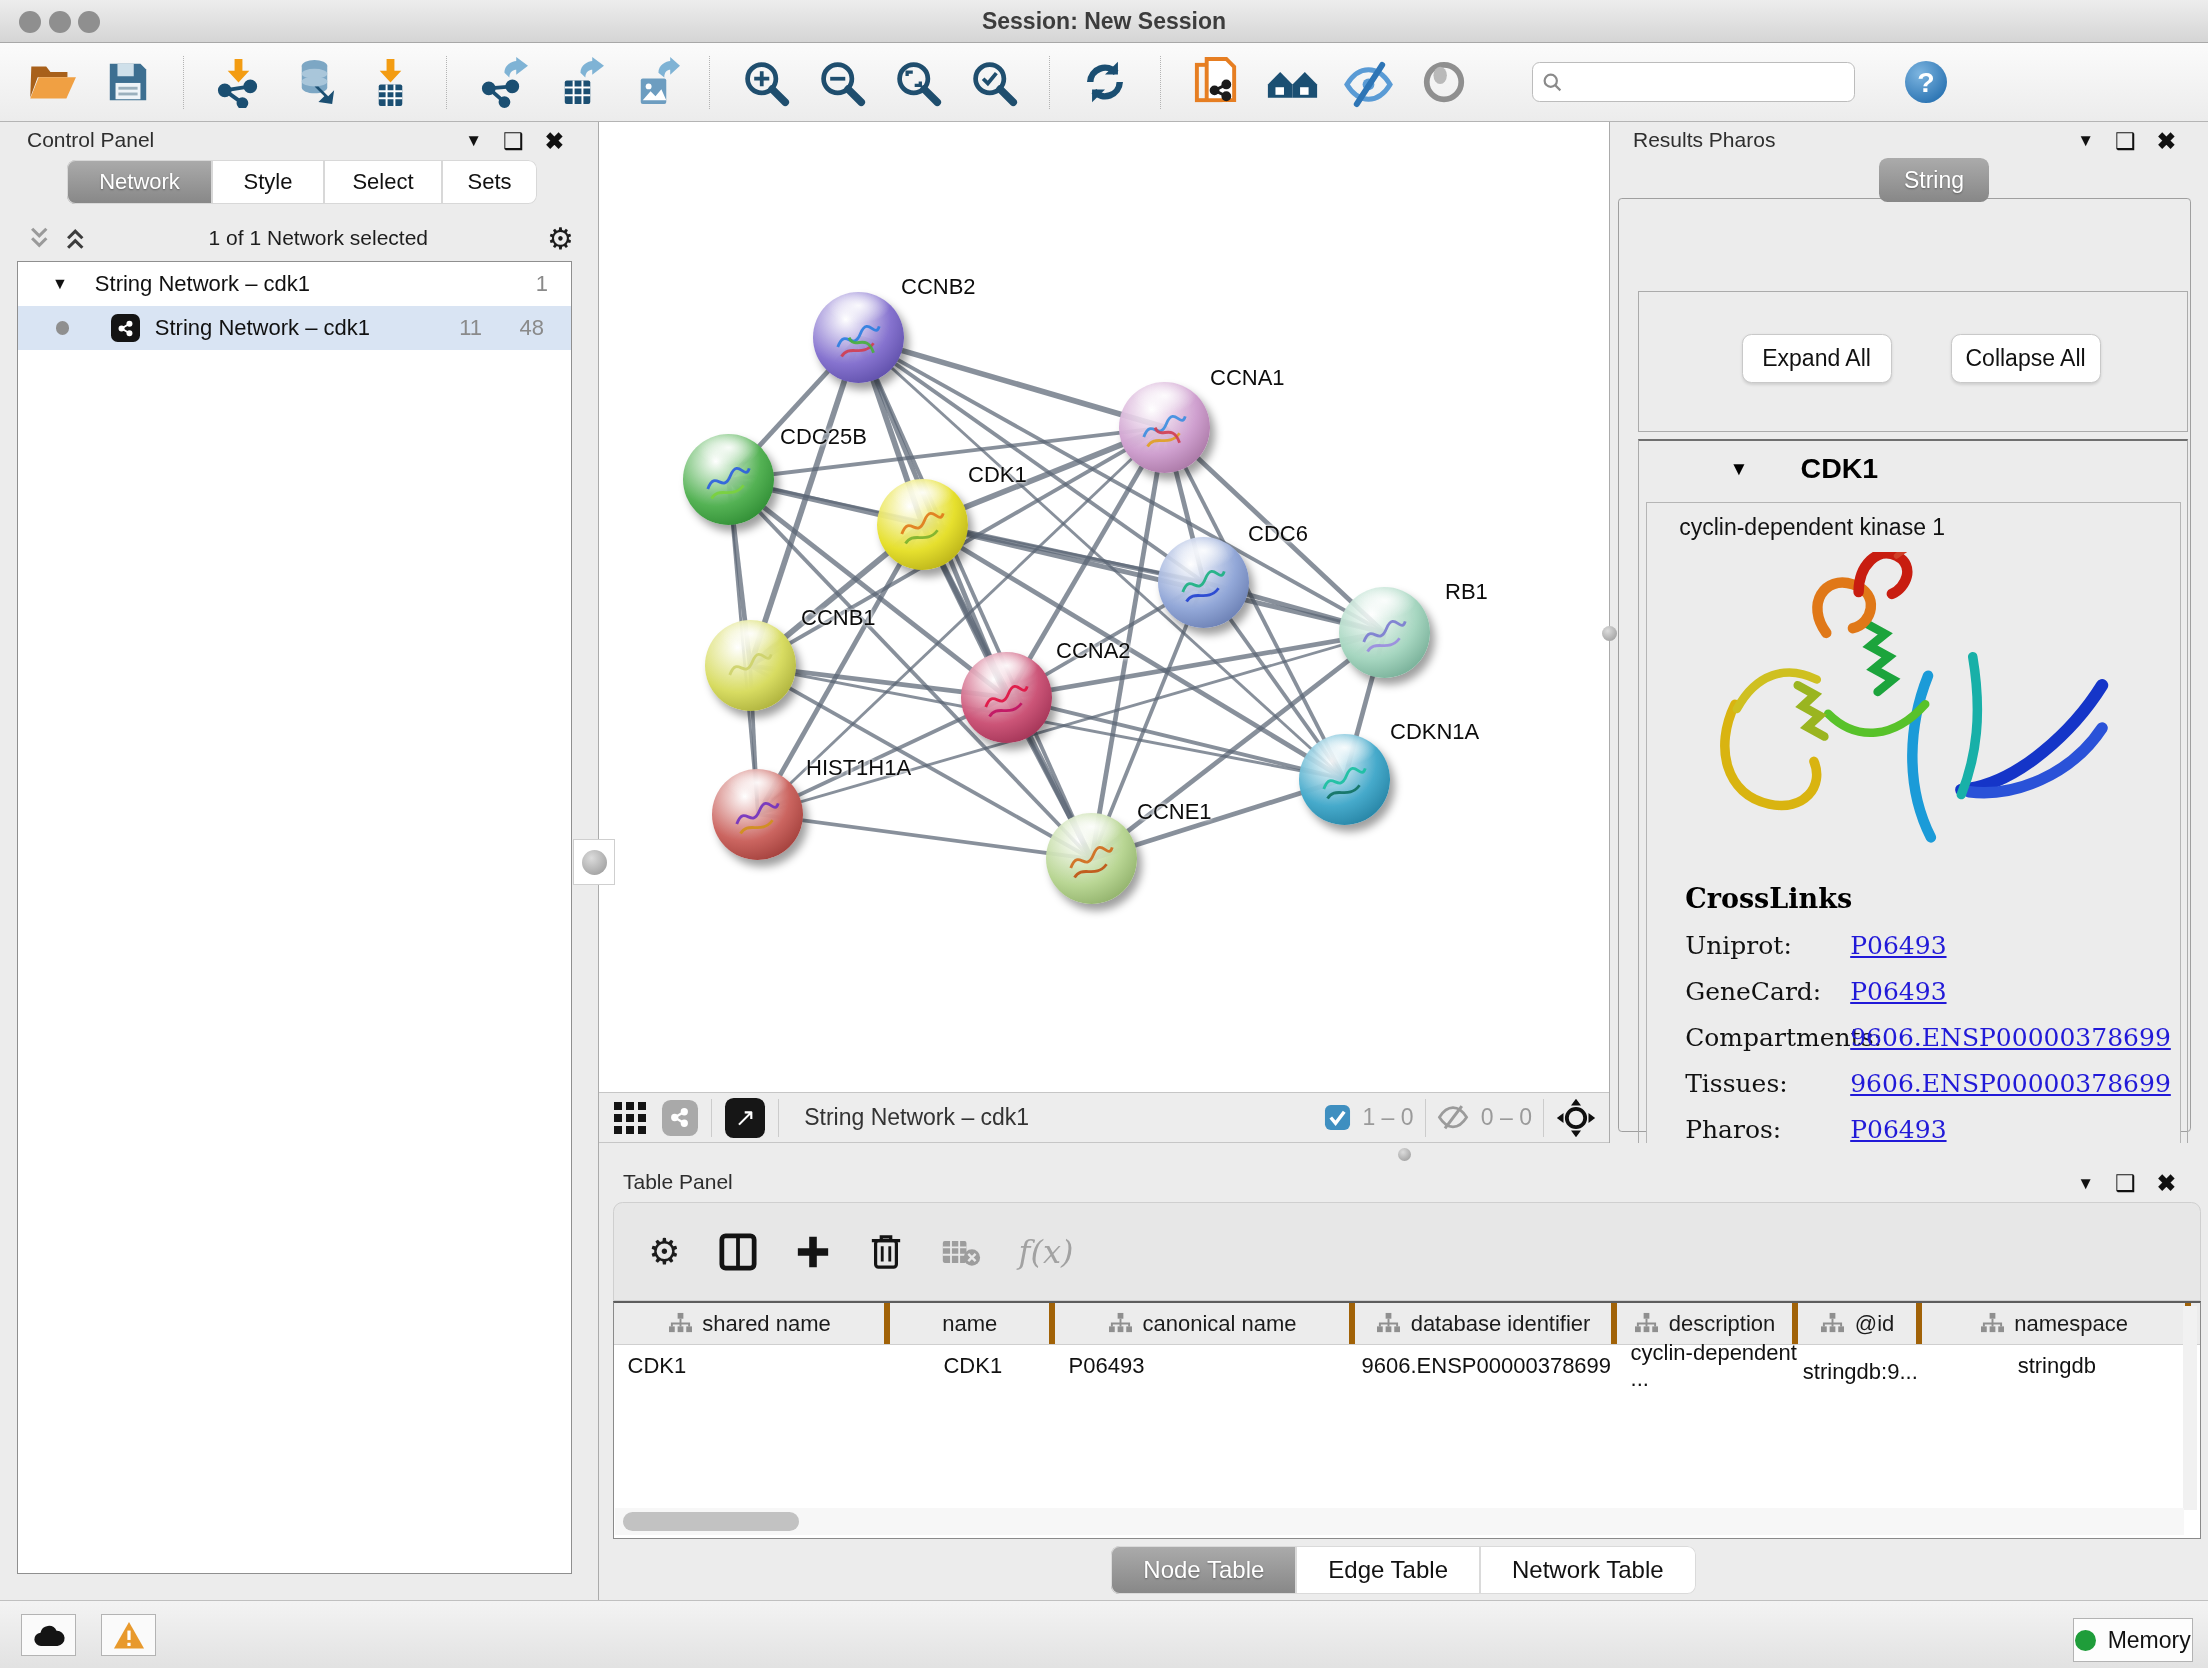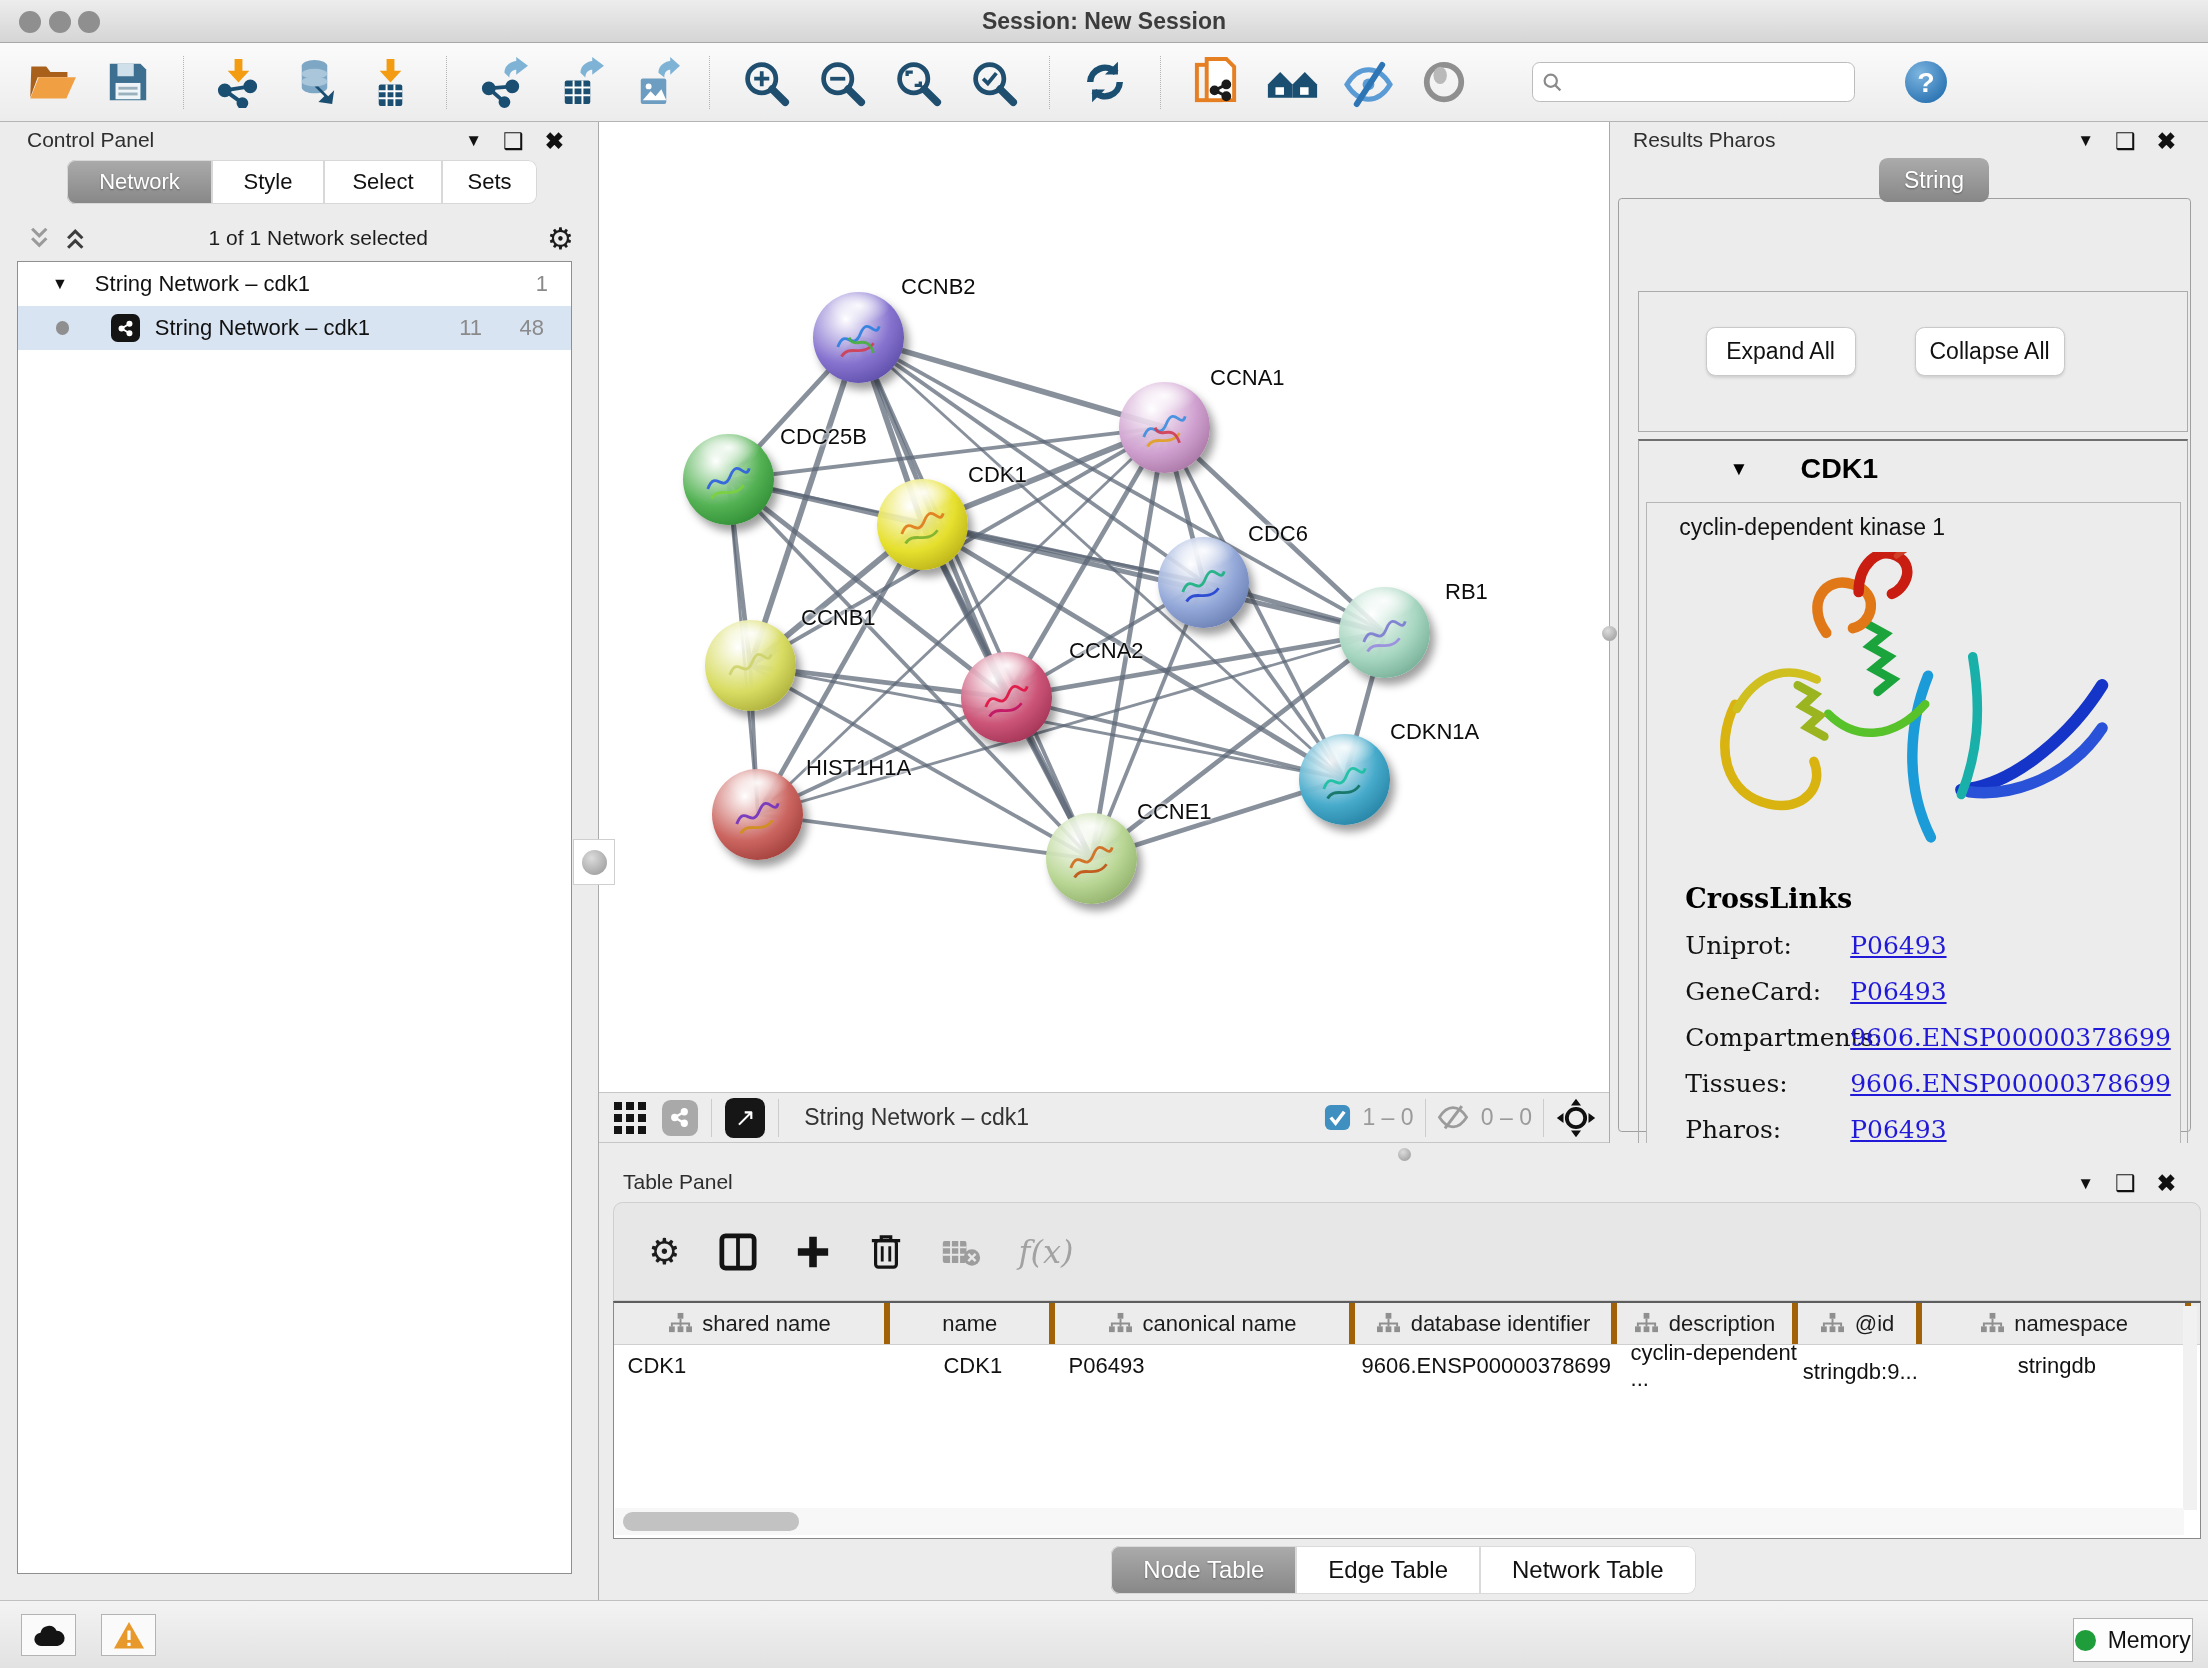--- a/index.html
+++ b/index.html
@@ -87,23 +87,23 @@
 
   
   #rp-tab { position:absolute; left:269px; top:36px; width:110px; height:44px;
     background:linear-gradient(#ababab,#878787); border-radius:8.6px; color:#fff;
     font-size:23px; display:flex; align-items:center; justify-content:center;
     text-shadow:0 1px 1.9px rgba(0,0,0,.35); z-index:3; }
   #rp-outer { position:absolute; left:7.6px; top:76px; width:573px; height:934px;
     background:#ececec; border:1.9px solid #9f9f9f; border-radius:3.8px; }
   #rp-sec1 { position:absolute; left:19px; top:92px; width:550px; height:141px;
     border:1.9px solid #ababab; }
-  .rp-btn { position:absolute; top:35px; height:49px; background:#fff; border:1px solid #c9c9c9;
+  .rp-btn { position:absolute; top:42px; height:49px; background:#fff; border:1px solid #c9c9c9;
     border-radius:9.5px; font-size:23px; color:#111; display:flex; align-items:center;
-    justify-content:center; box-shadow:0 1.9px 2.9px rgba(0,0,0,.12); }
+    justify-content:center; box-shadow:0 1.9px 2.9px rgba(0,0,0,.12);margin-left:36px; }
   #rp-sec2 { position:absolute; left:19px; top:240px; width:550px; height:748px;
     border:1.9px solid #ababab; border-top:2.9px solid #6f6f6f; }
   #rp-gene-row { position:absolute; left:0; top:0; width:100%; height:59px; }
   #rp-gene-caret { position:absolute; left:91px; top:17px; font-size:19px; }
   #rp-gene-name { position:absolute; left:162px; top:11.4px; font-size:28.5px; font-weight:bold; color:#000; }
   #rp-inner { position:absolute; left:7.6px; top:61px; width:535px; height:666px;
     border:1.9px solid #b5b5b5; background:#ececec; }
   #rp-desc { position:absolute; left:32px; top:11.4px; font-size:23px; color:#111; }
   #crosslinks { position:absolute; left:38px; top:380px; width:495px;
     font-family:"DejaVu Serif", serif; }
@@ -462,21 +462,21 @@
           <path d="M8 34 C16 12, 24 40, 32 20 S 48 26, 52 12" fill="none" stroke="#cdd16a" stroke-width="3" stroke-opacity=".9"></path>
         </svg>
       </div>
       <div class="net-label" style="left: 202px; top: 483px;">CCNB1</div>
       <div class="net-node" style="left: 362px; top: 530px; background: radial-gradient(46% 26% at 50% 15%, rgba(255, 255, 255, 0.9), rgba(255, 255, 255, 0) 75%), radial-gradient(circle at 36% 30%, rgba(255, 255, 255, 0.85) 0%, rgb(204, 85, 120) 52%, rgb(140, 34, 68) 96%);">
         <svg width="57" height="49" viewBox="0 0 60 52">
           <path d="M8 34 C16 12, 24 40, 32 20 S 48 26, 52 12" fill="none" stroke="#e01040" stroke-width="3" stroke-opacity=".9"></path>
           <path d="M12 44 C20 30, 34 46, 46 30" fill="none" stroke="#c01060" stroke-width="3" stroke-opacity=".9"></path>
         </svg>
       </div>
-      <div class="net-label" style="left: 457px; top: 516px; margin-left: 13px;">CCNA2</div>
+      <div class="net-label" style="left: 457px; top: 516px;">CCNA2</div>
       <div class="net-node" style="left: 700px; top: 612px; background: radial-gradient(46% 26% at 50% 15%, rgba(255, 255, 255, 0.9), rgba(255, 255, 255, 0) 75%), radial-gradient(circle at 36% 30%, rgba(255, 255, 255, 0.85) 0%, rgb(70, 170, 203) 52%, rgb(22, 111, 144) 96%);">
         <svg width="57" height="49" viewBox="0 0 60 52">
           <path d="M8 34 C16 12, 24 40, 32 20 S 48 26, 52 12" fill="none" stroke="#18c0a0" stroke-width="3" stroke-opacity=".9"></path>
           <path d="M12 44 C20 30, 34 46, 46 30" fill="none" stroke="#107060" stroke-width="3" stroke-opacity=".9"></path>
         </svg>
       </div>
       <div class="net-label" style="left: 791px; top: 597px;">CDKN1A</div>
       <div class="net-node" style="left: 113px; top: 647px; background: radial-gradient(46% 26% at 50% 15%, rgba(255, 255, 255, 0.9), rgba(255, 255, 255, 0) 75%), radial-gradient(circle at 36% 30%, rgba(255, 255, 255, 0.85) 0%, rgb(203, 101, 96) 52%, rgb(140, 44, 40) 96%);">
         <svg width="57" height="49" viewBox="0 0 60 52">
           <path d="M8 34 C16 12, 24 40, 32 20 S 48 26, 52 12" fill="none" stroke="#7030c0" stroke-width="3" stroke-opacity=".9"></path>

